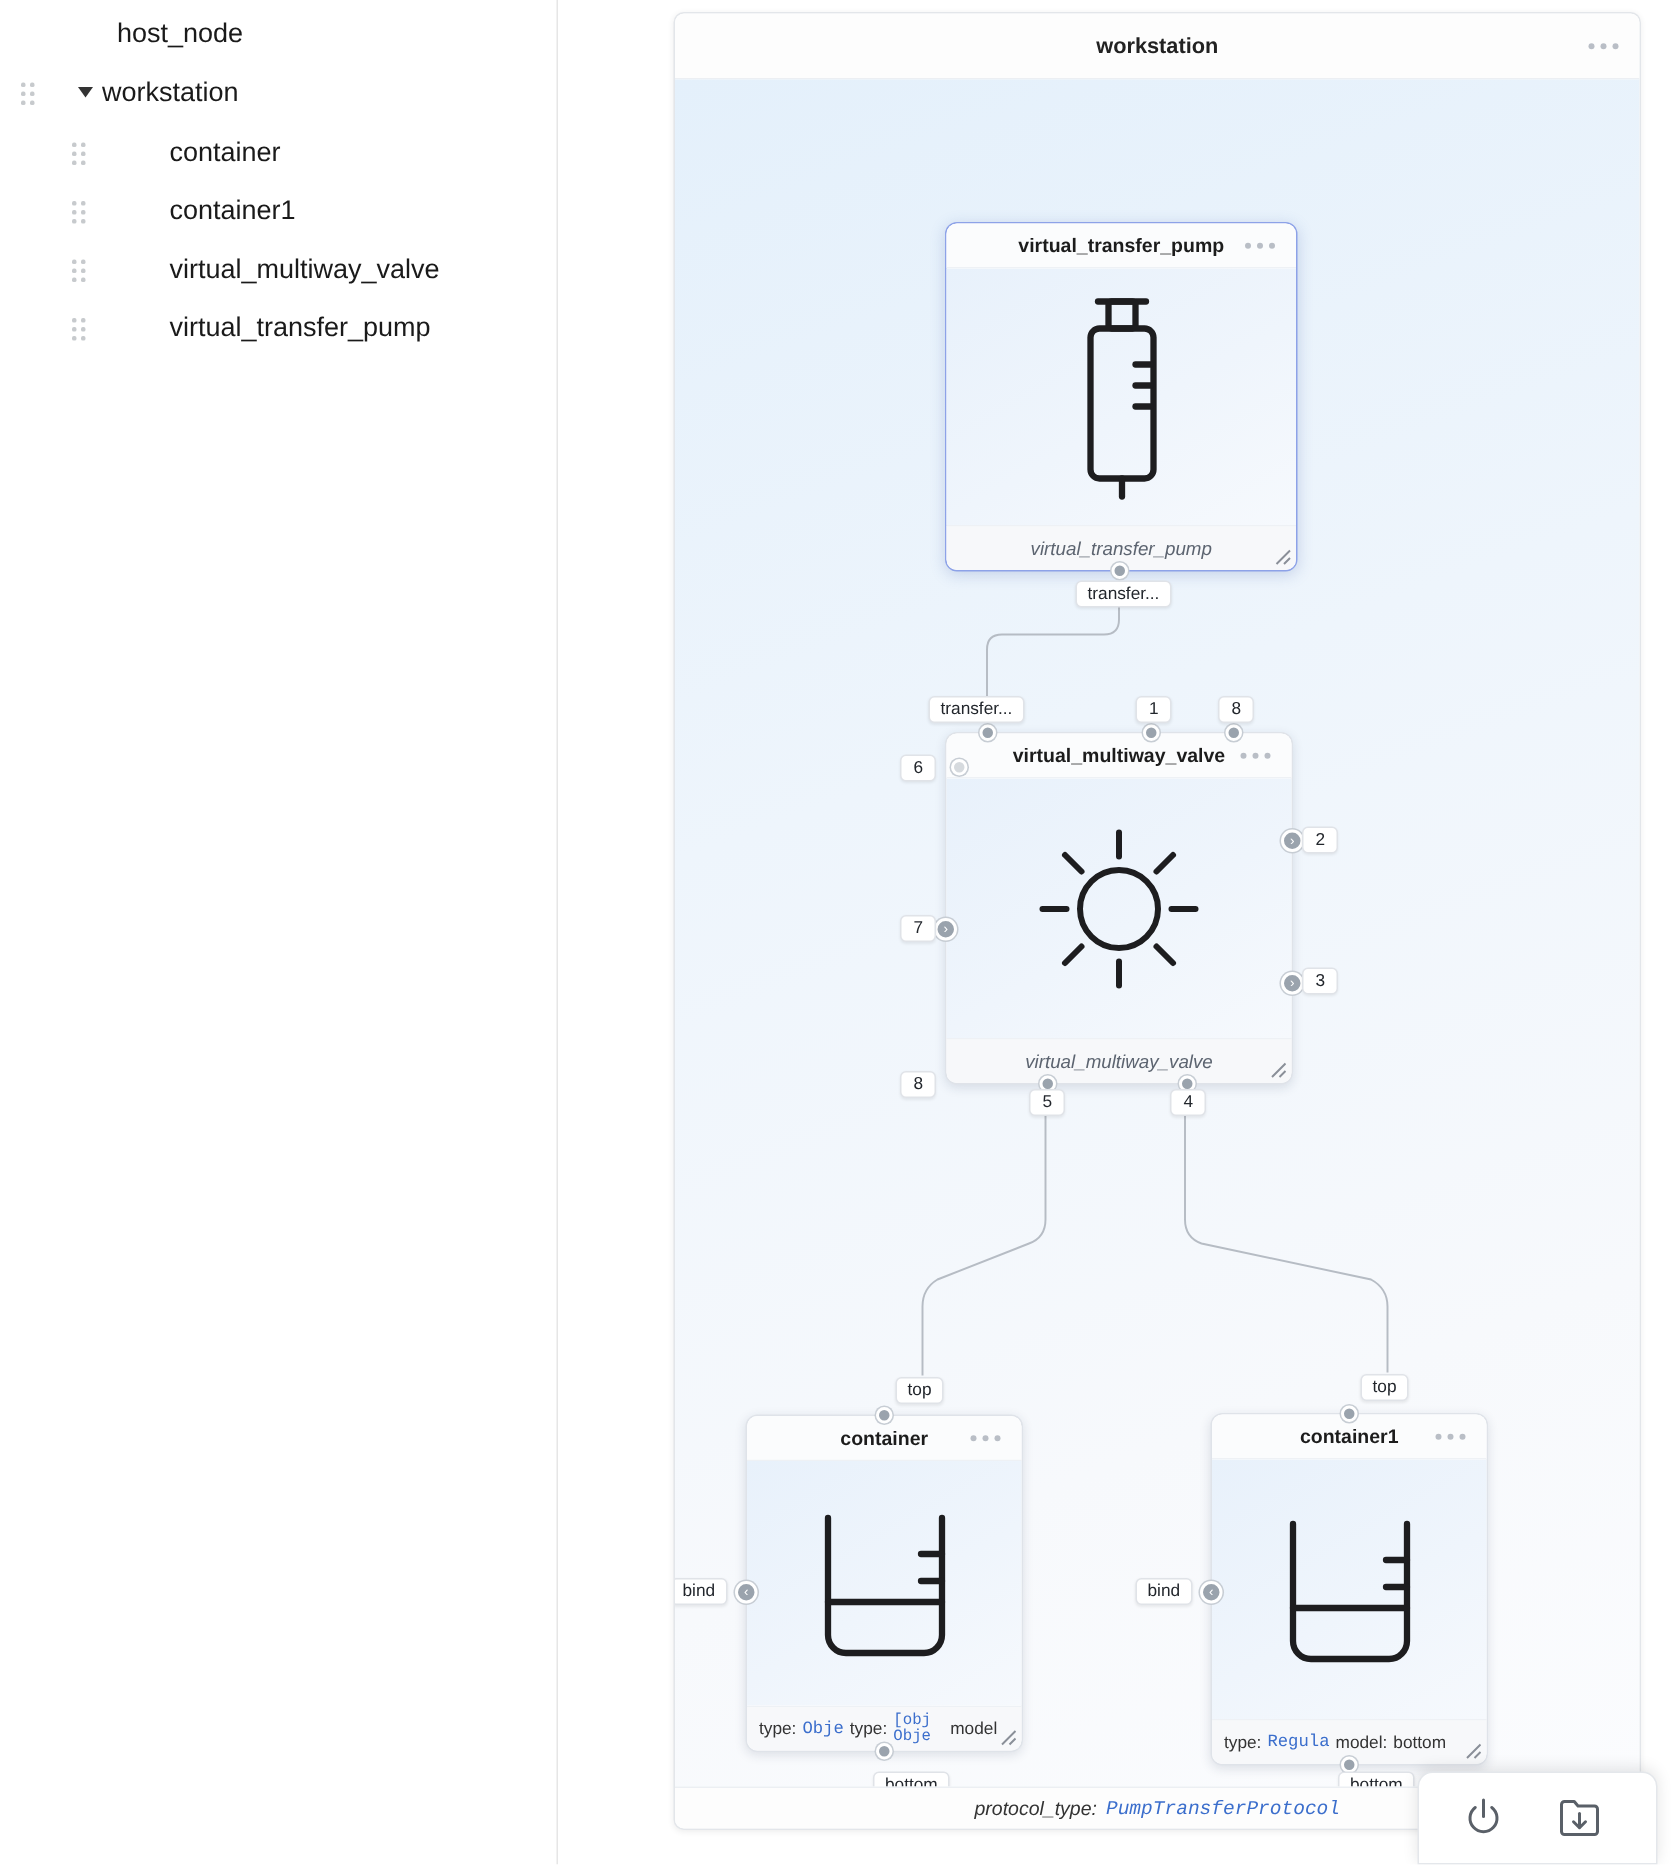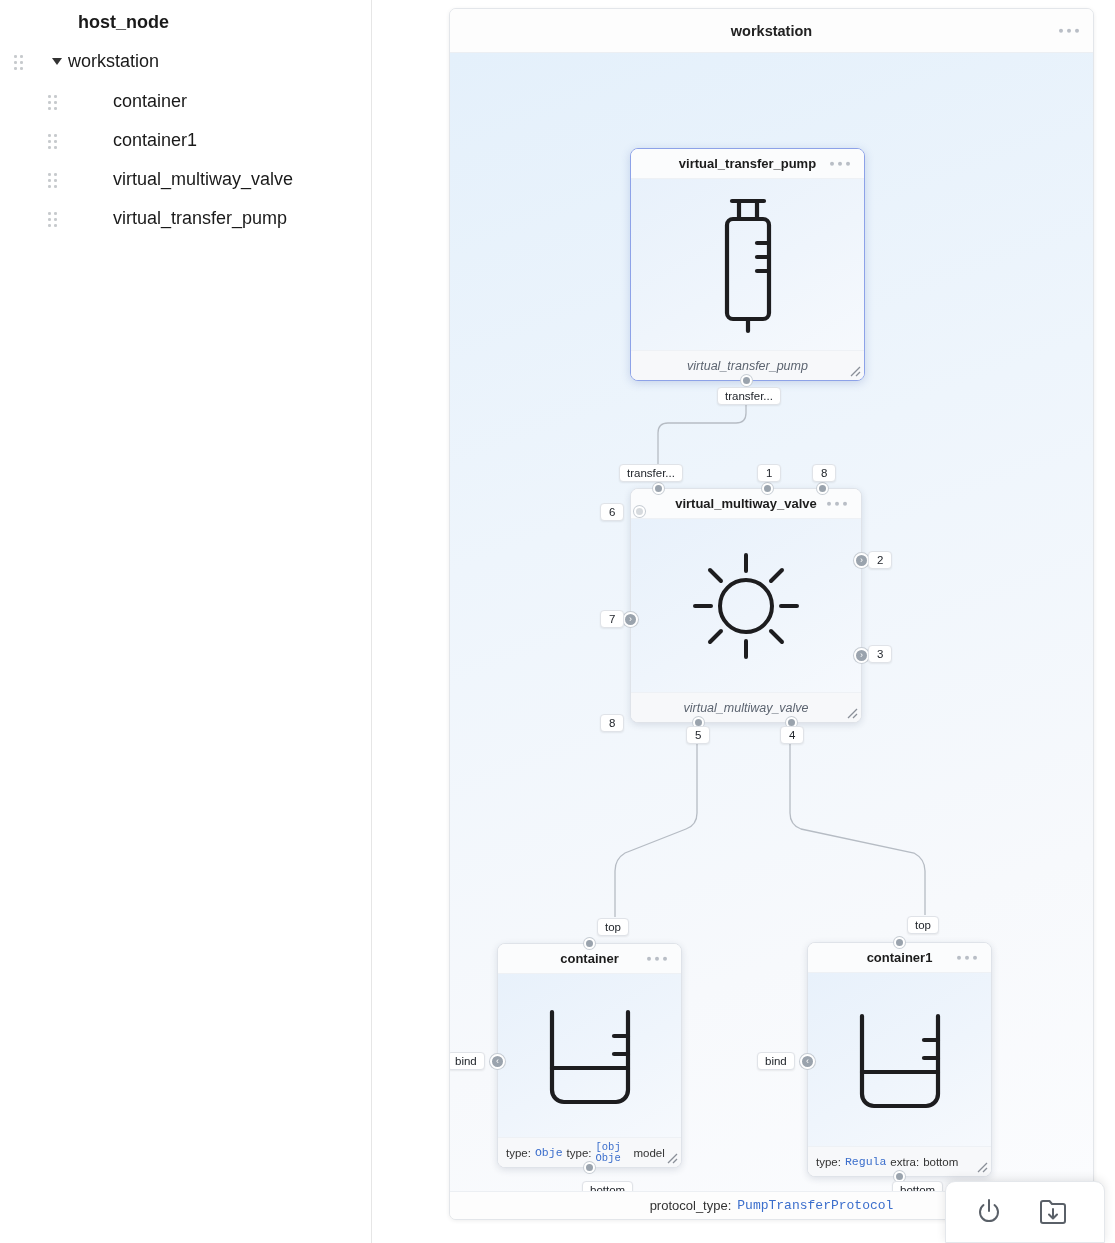--- a/index.html
+++ b/index.html
@@ -60,21 +60,21 @@
   }
   .dots3 span { width: 4.5px; height: 4.5px; border-radius: 50%; background: #b9bec6; }
   .ws-body {
     position: relative; height: 1140px;
     background: linear-gradient(160deg,#e4f0fb 0%, #eef5fc 38%, #f7f9fc 75%, #fbfcfe 100%);
   }
   .ws-footer {
     position: absolute; left: 0; bottom: 0; width: 100%; height: 28px;
     background: #fdfdfd; border-top: 1px solid #eceff3;
     display: flex; align-items: center; justify-content: center;
-    font-size: 13px; color: #333;
+    font-size: 13px; color: #333; font-style: italic;
   }
   .mono { font-family: "Liberation Mono", monospace; }
   .val-blue { color: #3b6ecc; }
 
   
   .node {
     position: absolute; background: #ffffff; border-radius: 8px;
     border: 1px solid #dfe3e9;
     box-shadow: 0 2px 7px rgba(30,50,80,.13);
     overflow: visible;
@@ -138,21 +138,21 @@
   .tb-icon { width: 30px; height: 30px; color: #5a6068; }
   .tb-icon svg { display: block; width: 30px; height: 30px; }
 </style>
 </head>
 <body>
 
 <div id="root">
 
   <div id="sidebar">
 
-    <div class="tree-row" style="left:78px; top:8px;font-weight:bold;">
+    <div class="tree-row" style="left:78px; top:8px;">
       <span class="tree-label">host_node</span>
     </div>
 
     <div class="tree-row" style="left:12px; top:47px;">
       <span class="drag-dots">
           <i></i>
           <i></i>
           <i></i>
           <i></i>
           <i></i>
@@ -377,21 +377,21 @@
               <path d="M16,10 L16,88 a12,12 0 0 0 12,12 L80,100 a12,12 0 0 0 12,-12 L92,10"></path>
               <line x1="78" y1="34" x2="92" y2="34"></line>
               <line x1="78" y1="52" x2="92" y2="52"></line>
               <line x1="16" y1="66" x2="92" y2="66"></line>
             </g>
           </svg>
         </div>
         <div class="node-foot props">
           <span>type:</span>
           <span class="mono val-blue">Regula</span>
-          <span>extra:</span>
+          <span>model:</span>
           <span>bottom</span>
           <span class="resize">
             <svg viewBox="0 0 11 11">
                 <path d="M1,10 L10,1 M6,10 L10,6" stroke="#8a8f98" stroke-width="1.3" fill="none"></path>
               </svg>
           </span>
         </div>
         <span class="port" style="left:86px; top:-6px;"></span>
         <span class="port arrow" style="left:-8px; top:111px;">‹</span>
         <span class="port" style="left:86px; bottom:-6px;"></span>

